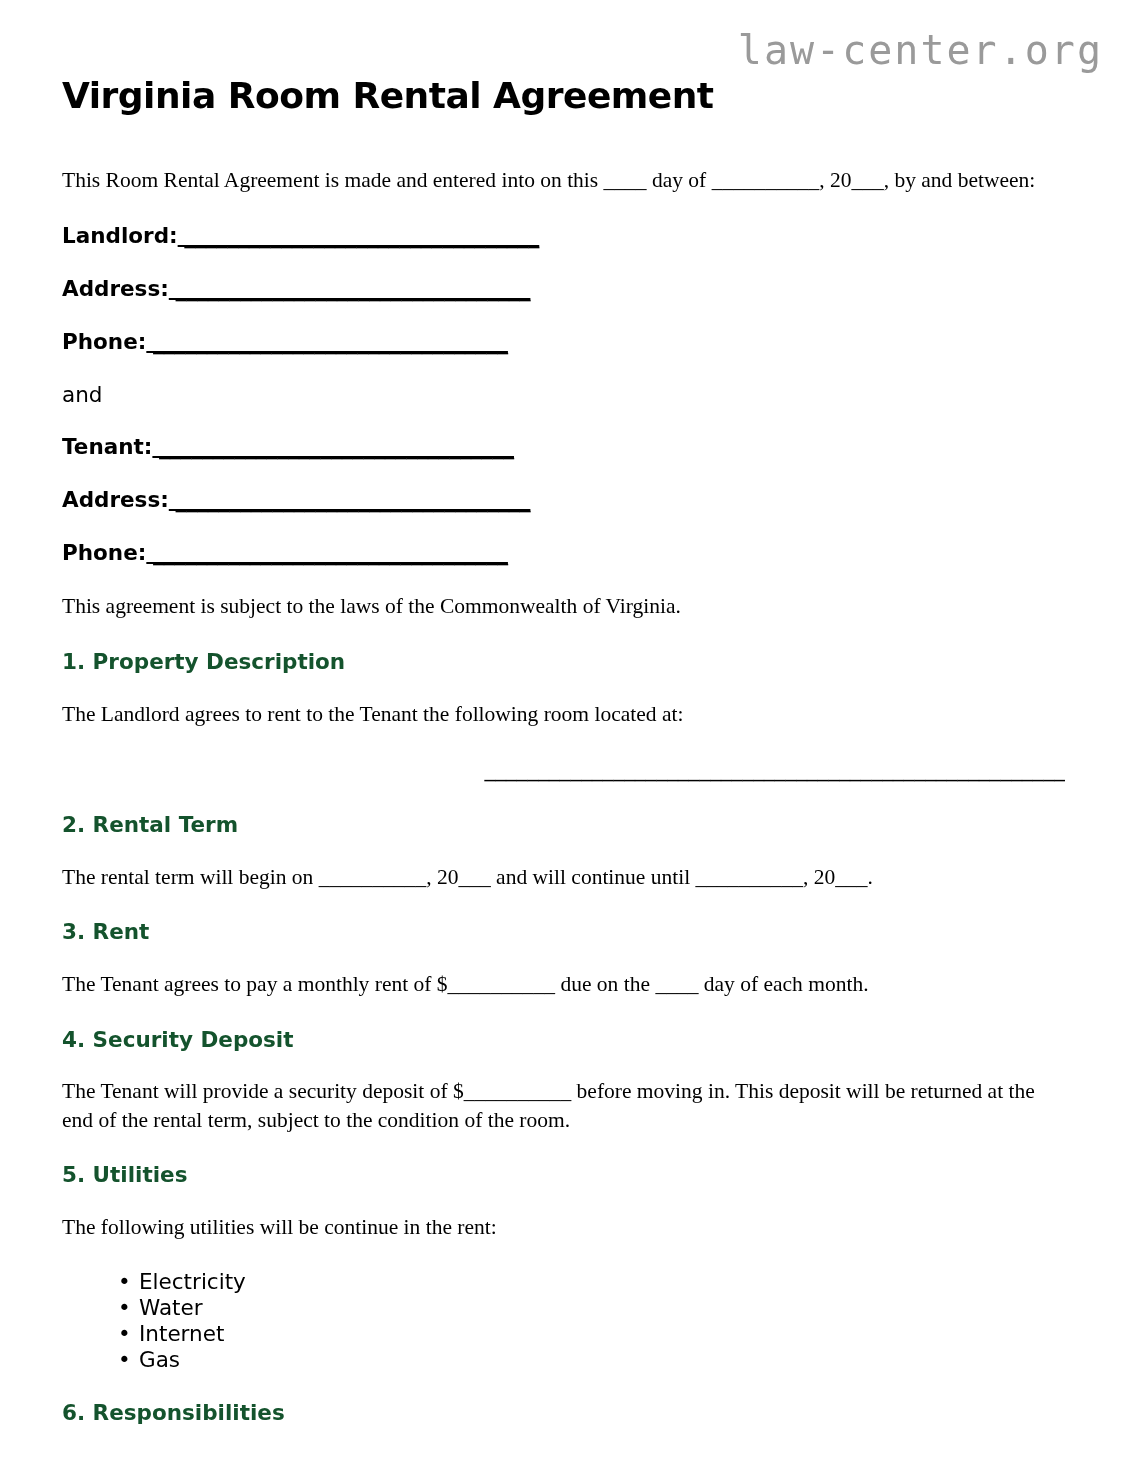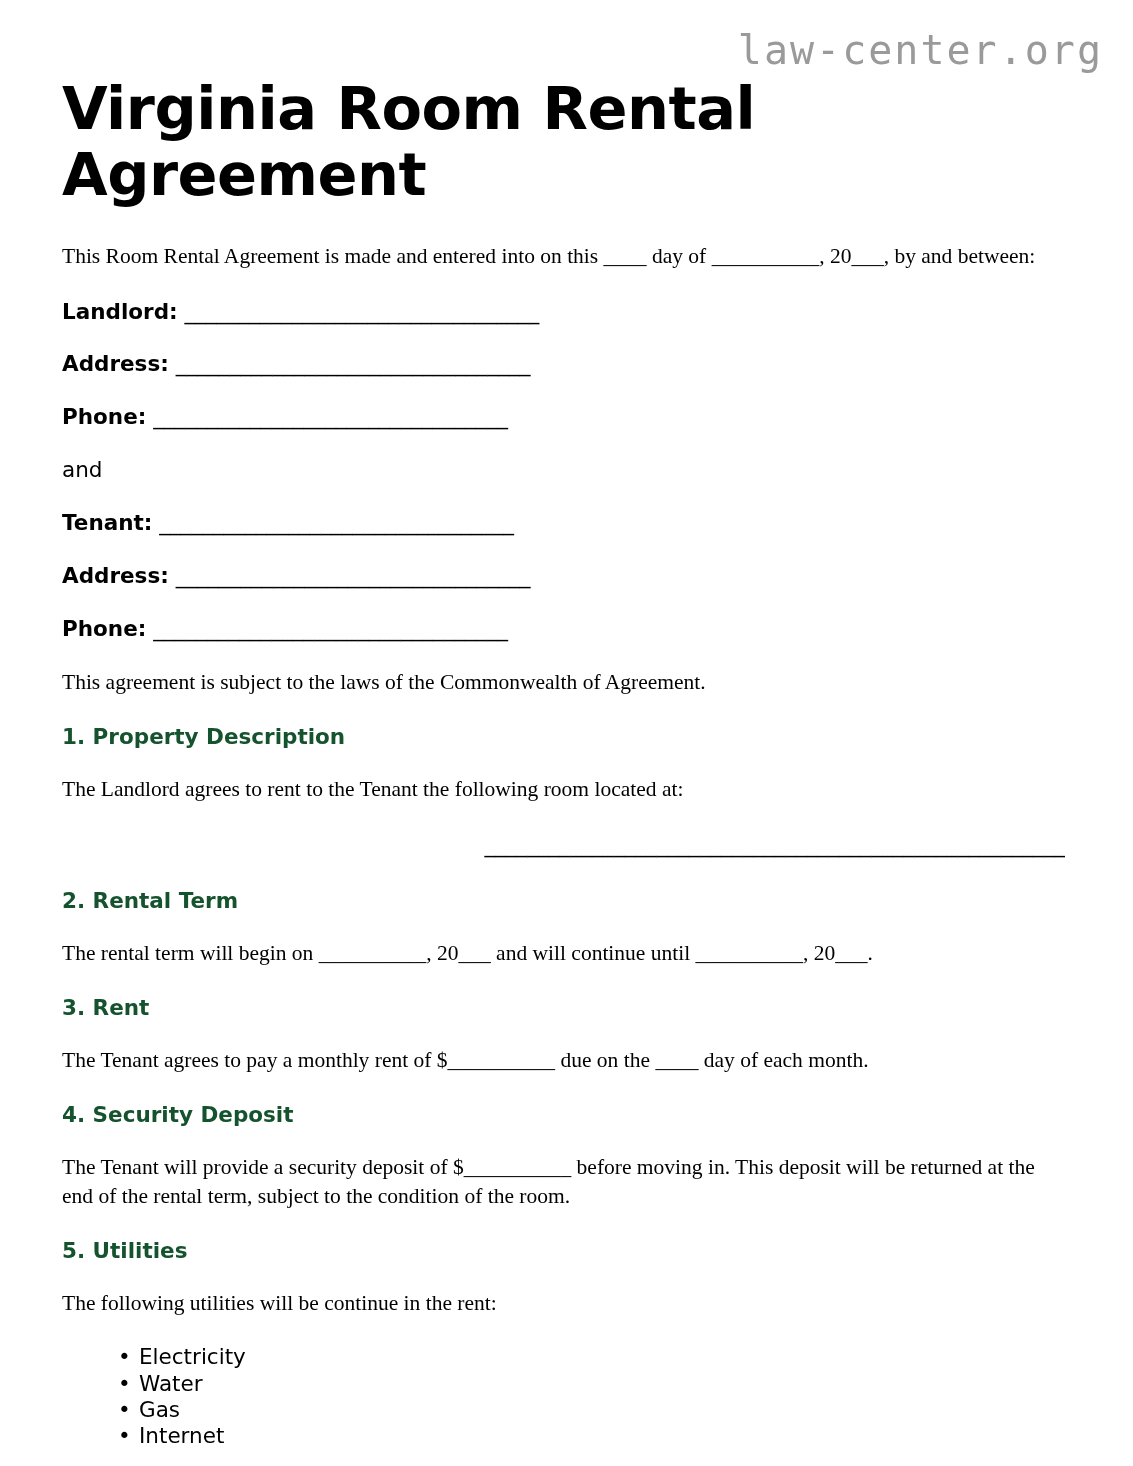--- a/index.html
+++ b/index.html
@@ -34,24 +34,24 @@
     user-select: none;
   }
   .content {
     position: absolute;
     left: 62px;
     top: 76px;
     width: 1003px;
   }
   h1.doc-title {
     font-family: "DejaVu Sans", sans-serif;
-    font-size: 59px;
+    font-size: 36px;
     font-weight: bold;
     line-height: 1.12;
-    margin: 0 0 34px 0;
+    margin: 0 0 50px 0;
     letter-spacing: -0.5px;
     color: #000;
   }
   p.para {
     font-size: 21.5px;
     line-height: 1.32;
     margin: 0 0 27px 0;
     color: #000;
     font-family: Liberation Serif, serif;
   }
@@ -60,20 +60,21 @@
     line-height: 1.3;
     margin: 0 0 25px 0;
     color: #000;
     white-space: nowrap;
   }
   .field-line .lbl {
     font-weight: bold;
   }
   .blank {
     letter-spacing: 0px;
+    text-decoration: underline;
   }
   .plain-and {
     font-size: 21.5px;
     line-height: 1.3;
     margin: 0 0 25px 0;
   }
   h2.sec {
     font-size: 21.5px;
     font-weight: bold;
     line-height: 1.3;
@@ -141,21 +142,21 @@
     </div>
 
     <div class="field-line">
       <span class="lbl">Address:</span><span class="blank">  _________________________________</span>
     </div>
 
     <div class="field-line">
       <span class="lbl">Phone:</span><span class="blank">  _________________________________</span>
     </div>
 
-    <p class="para">This agreement is subject to the laws of the Commonwealth of Agreement.</p>
+    <p class="para">This agreement is subject to the laws of the Commonwealth of Virginia.</p>
 
     <h2 class="sec">1. Property Description</h2>
 
     <p class="para">The Landlord agrees to rent to the Tenant the following room located at:</p>
 
     <div class="long-blank">______________________________________________________</div>
 
     <h2 class="sec">2. Rental Term</h2>
 
     <p class="para">The rental term will begin on __________, 20___ and will continue until __________, 20___.</p>
@@ -168,20 +169,20 @@
 
     <p class="para">The Tenant will provide a security deposit of $__________ before moving in. This deposit will be returned at the end of the rental term, subject to the condition of the room.</p>
 
     <h2 class="sec">5. Utilities</h2>
 
     <p class="para">The following utilities will be continue in the rent:</p>
 
     <ul class="util-list">
       <li>Electricity</li>
       <li>Water</li>
+      <li>Internet</li>
       <li>Gas</li>
-      <li>Internet</li>
     </ul>
 
     <h2 class="sec">6. Responsibilities</h2>
 
   </div>
 </div>
 
 </body></html>

